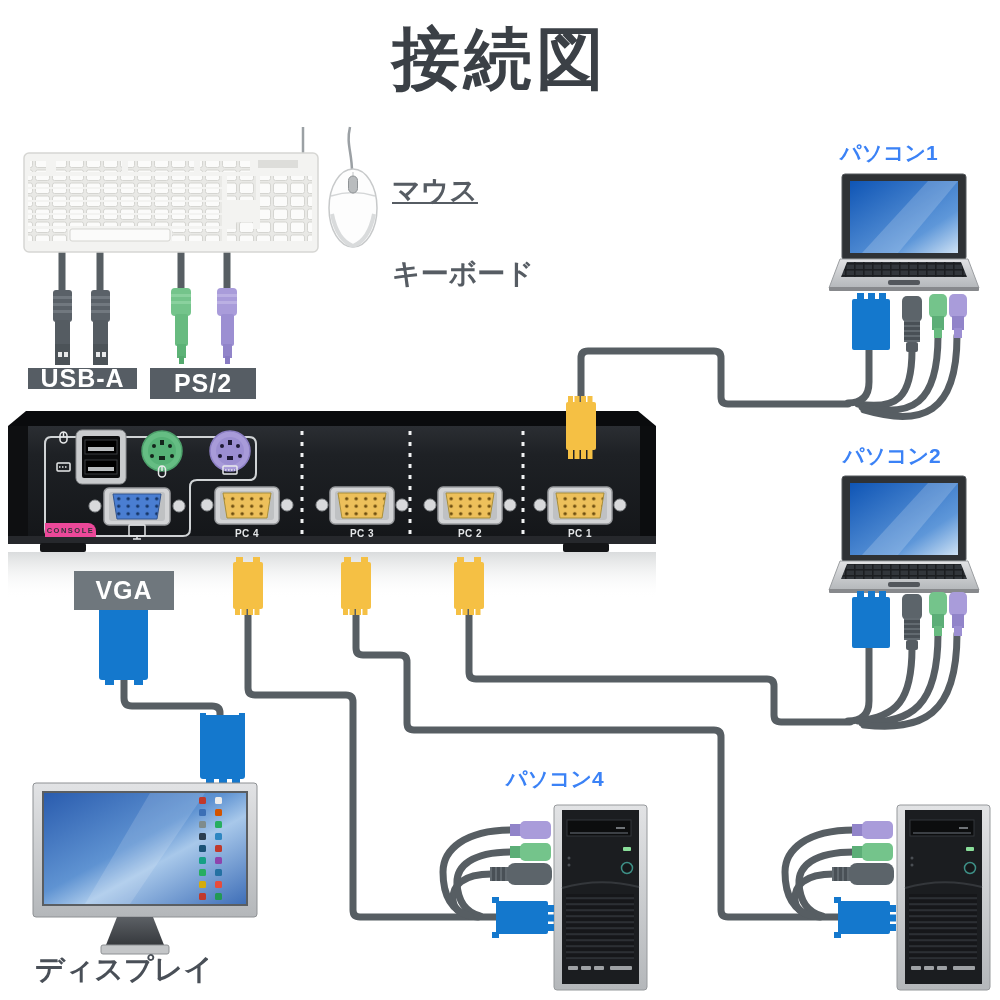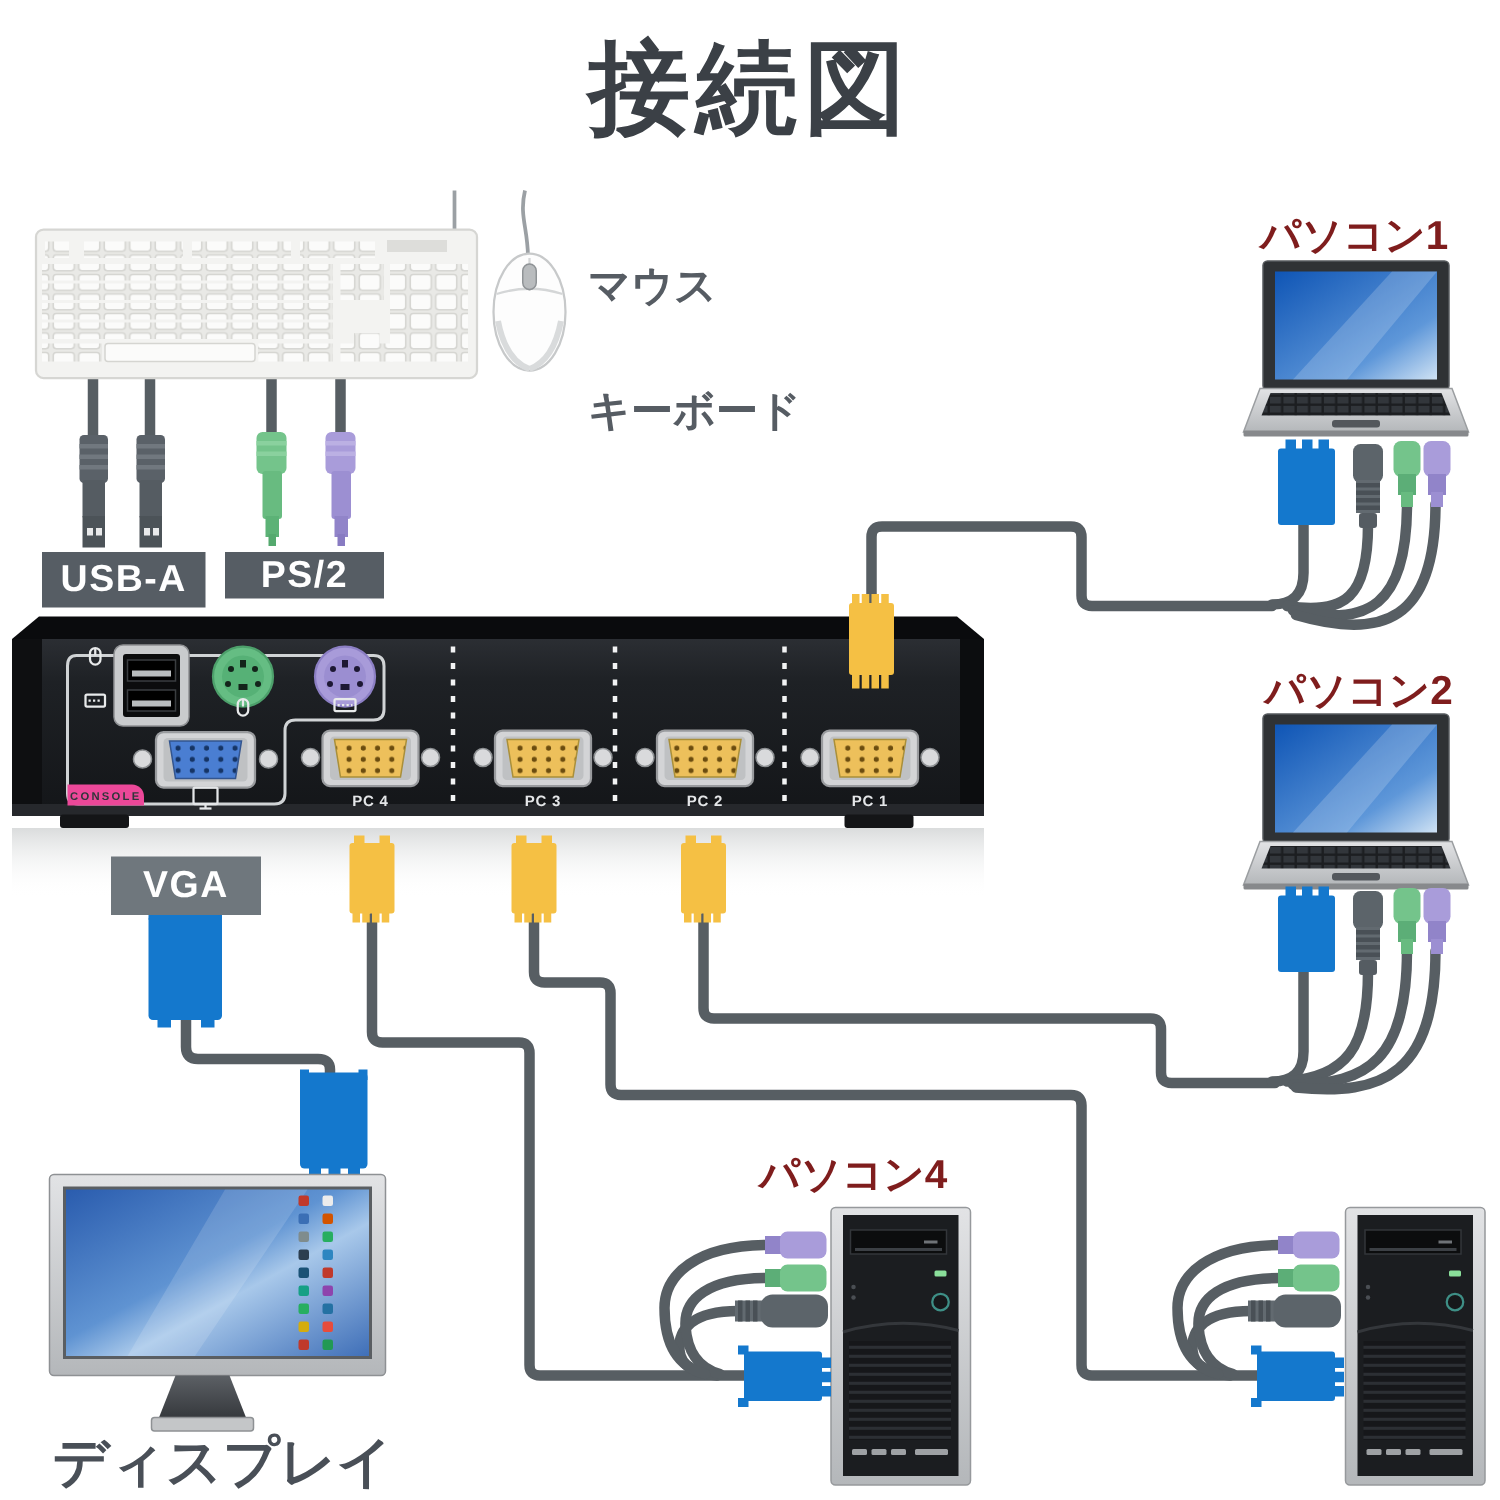--- a/index.html
+++ b/index.html
@@ -8,21 +8,21 @@
   .stage svg{position:absolute;left:0;top:0;}
   .lbl{position:absolute;font-weight:bold;color:#4a5057;white-space:nowrap;}
   .title{left:0;right:0;top:14px;text-align:center;font-size:68px;font-weight:900;
          color:#3b4046;letter-spacing:4px;}
   .periph{font-size:28px;color:#565c63;}
   .badge{position:absolute;display:flex;align-items:center;justify-content:center;
          background:#565d64;color:#ffffff;font-weight:800;font-size:25px;letter-spacing:1px;}
   .console-tab{position:absolute;left:45px;top:523px;width:51px;height:14px;background:#ec4899;
          color:#30353b;font-size:7.5px;font-weight:bold;letter-spacing:1.5px;
          display:flex;align-items:center;justify-content:center;border-radius:0 8px 0 0;}
-  .pcname{font-size:27px;color:#7f1d1d;}
+  .pcname{font-size:21px;color:#3b82f6;}
   .portlabel{font:bold 10px "Liberation Sans",sans-serif;fill:#e4e6e8;letter-spacing:.5px;}
 </style>
 </head>
 <body>
 
 <div class="stage">
 
 <svg width="1000" height="1000" viewBox="0 0 1000 1000">
 <defs>
   <pattern id="dotsY" width="9.5" height="7.5" patternUnits="userSpaceOnUse">
@@ -530,28 +530,28 @@
         <rect x="834" y="932" width="7" height="6"></rect>
   <rect x="838" y="901" width="52" height="33" rx="2"></rect>
   <rect x="888" y="905" width="8" height="7"></rect>
         <rect x="888" y="914.5" width="8" height="7"></rect>
         <rect x="888" y="924" width="8" height="7"></rect>
 </g>
 </svg>
 
 <div class="lbl title">接続図</div>
 
-<div class="lbl periph" style="left:392px;top:172px;">マウス</div>
+<div class="lbl periph" style="left:392px;top:172px;text-decoration:underline;">マウス</div>
 <div class="lbl periph" style="left:392px;top:211px;margin-top:44px;">キーボード</div>
 
-<div class="badge" style="left:28px;top:368px;width:109px;height:37px;">USB-A</div>
+<div class="badge" style="left:28px;top:368px;width:109px;height:21px;">USB-A</div>
 <div class="badge" style="left:150px;top:368px;width:106px;height:31px;">PS/2</div>
 <div class="badge" style="left:74px;top:571px;width:100px;height:39px;background:#6f777d;">VGA</div>
 
 <div class="console-tab">CONSOLE</div>
 
 <div class="lbl pcname" style="left:840px;top:139px;">パソコン1</div>
 <div class="lbl pcname" style="left:843px;top:442px;">パソコン2</div>
 <div class="lbl pcname" style="left:506px;top:765px;">パソコン4</div>
 
-<div class="lbl" style="left:35px;top:950px;width:200px;text-align:left;font-size:37px;color:#494f57;">ディスプレイ</div>
+<div class="lbl" style="left:35px;top:950px;width:200px;text-align:left;font-size:29px;color:#494f57;">ディスプレイ</div>
 
 </div>
 
 </body></html>

